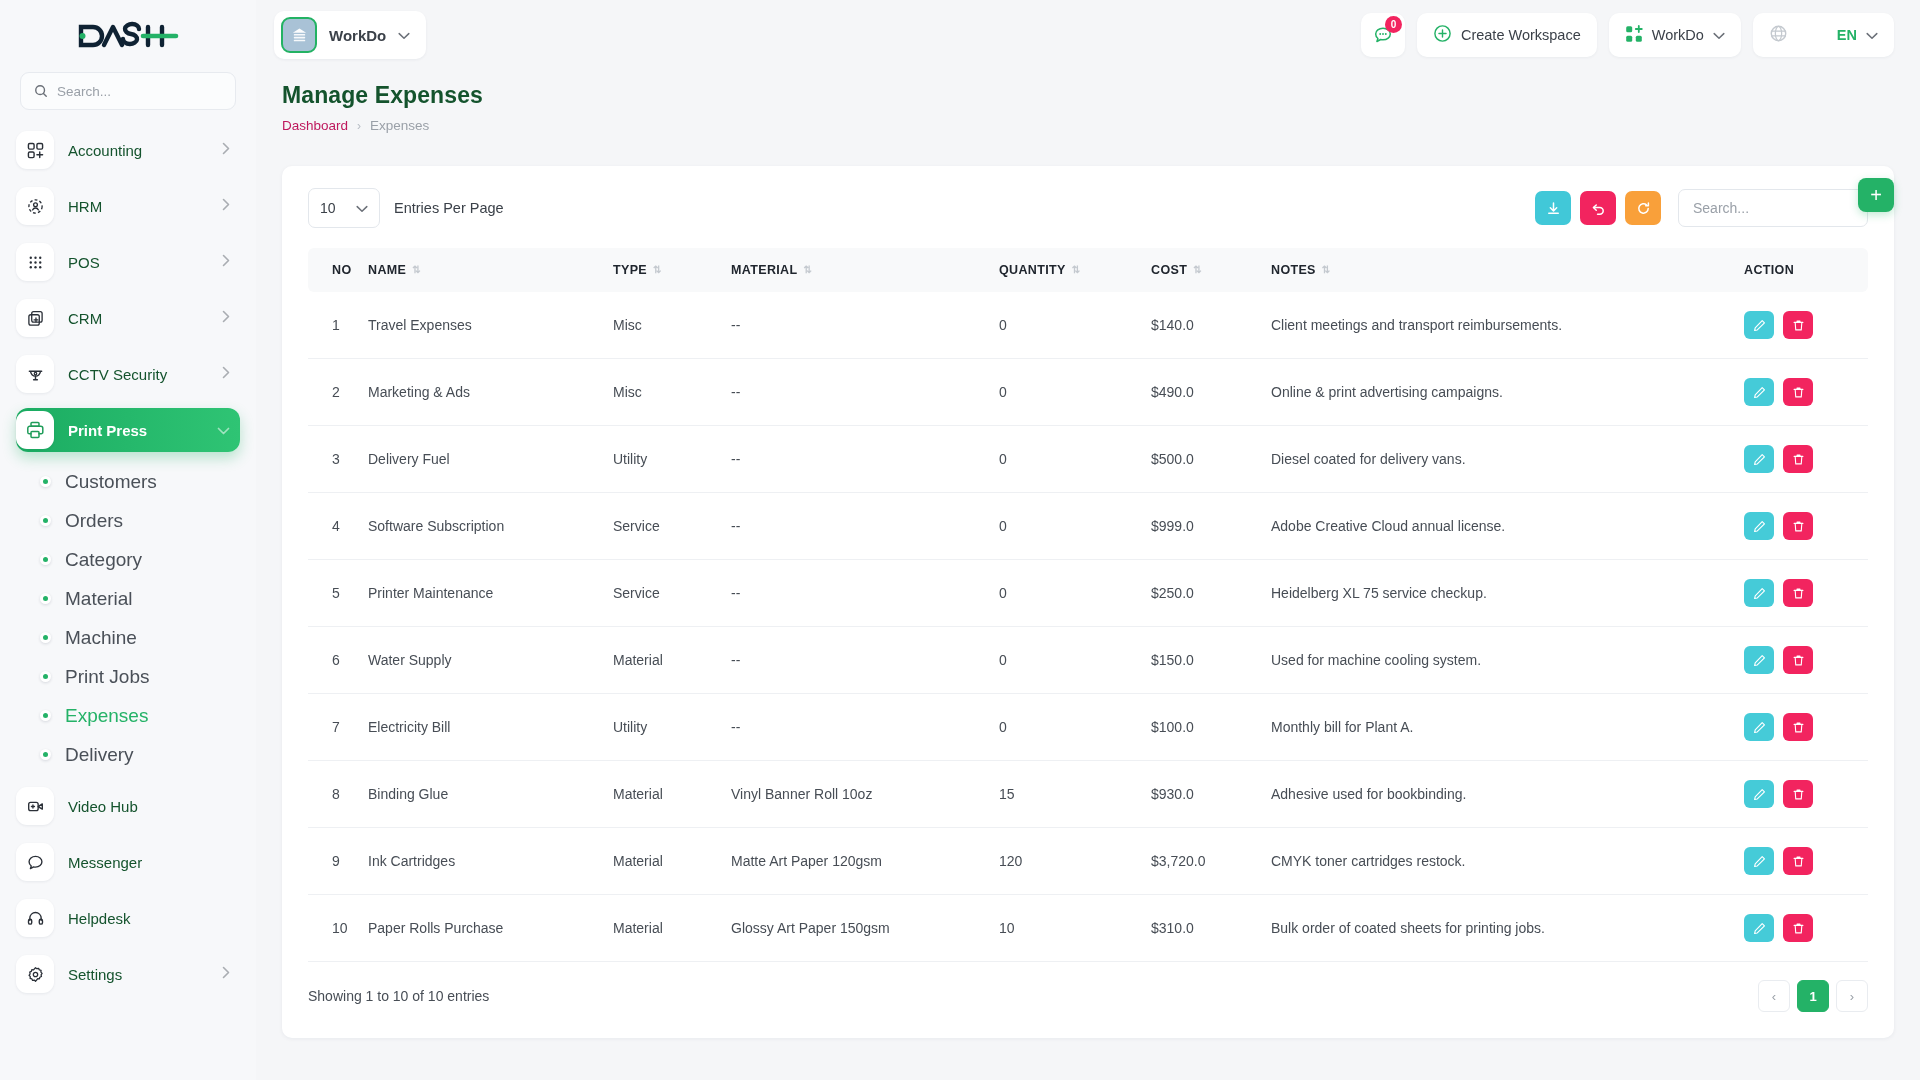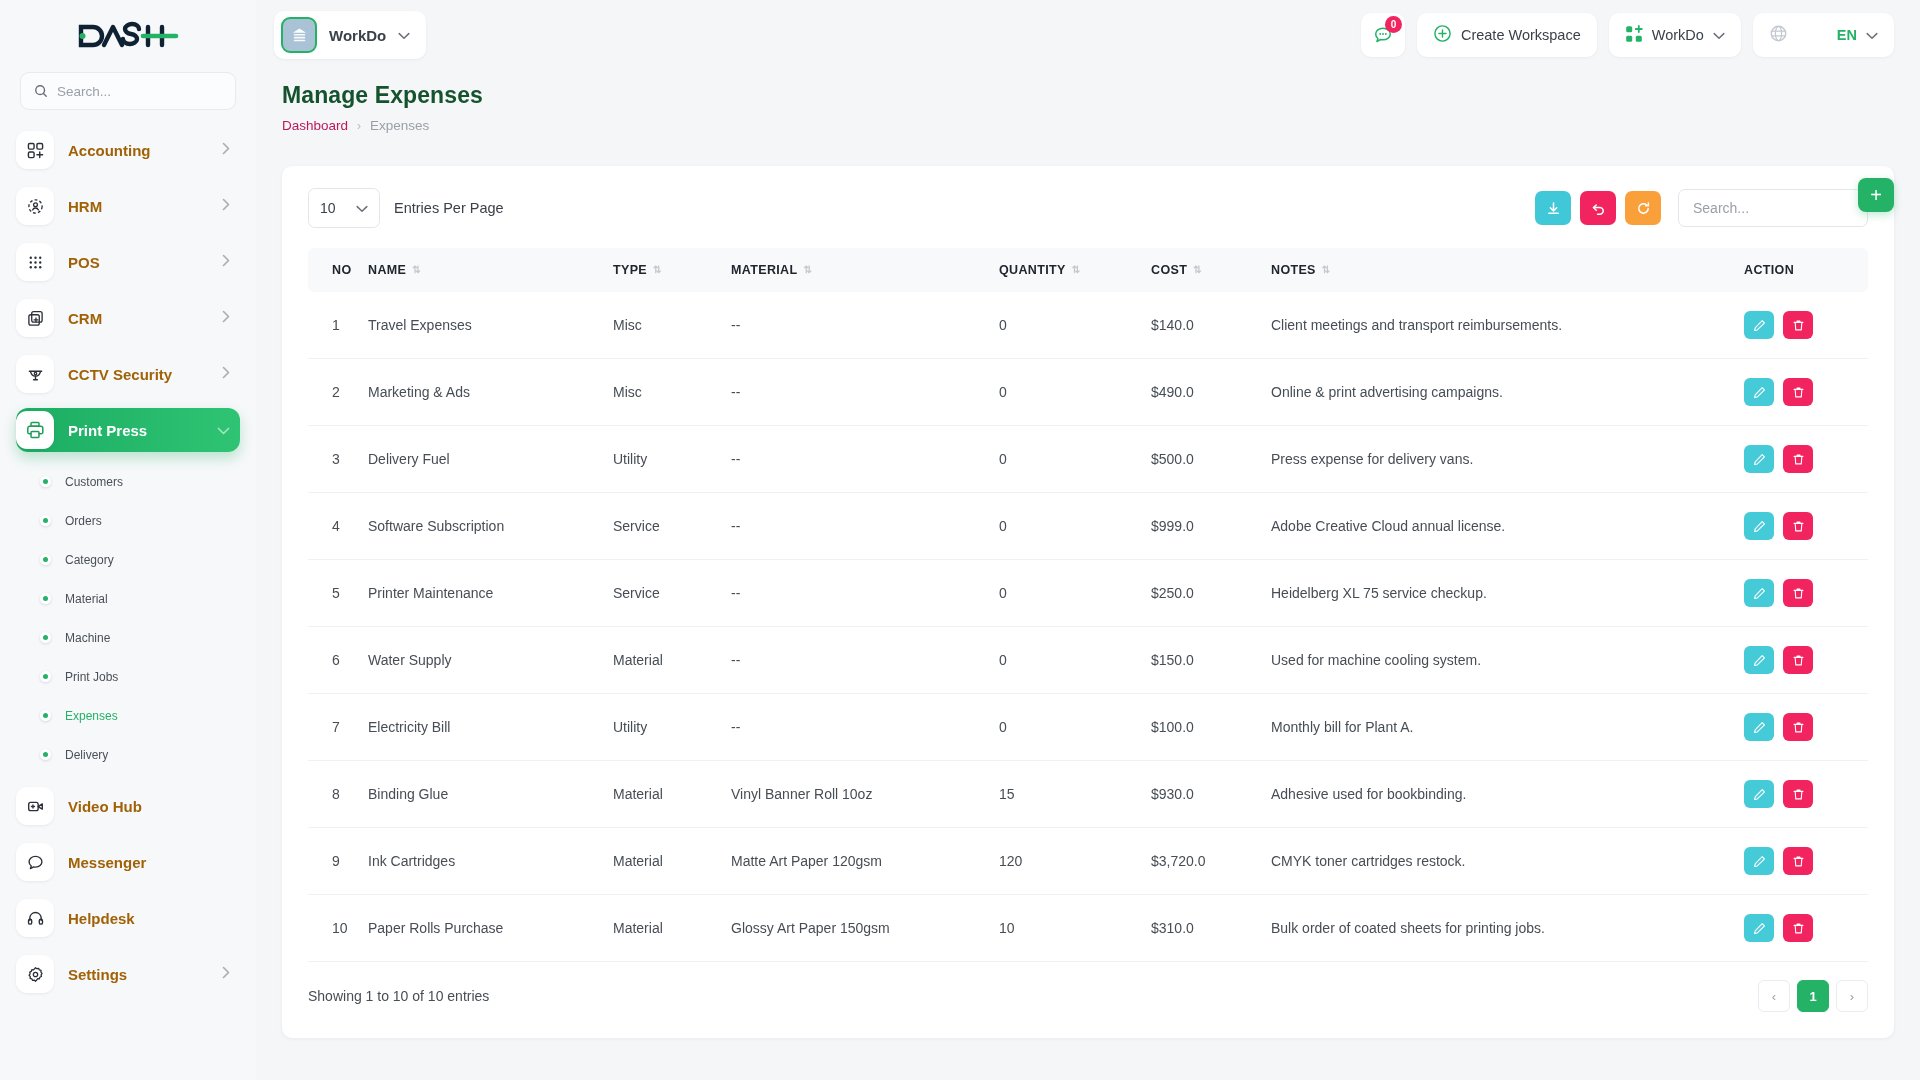--- a/index.html
+++ b/index.html
@@ -45,21 +45,21 @@
     padding: 0 10px 0 0; border-radius: 12px;
     cursor: pointer; position: relative;
   }
   .nav-item .nav-ico {
     width: 38px; height: 38px; flex: 0 0 38px;
     background: #ffffff; border-radius: 11px;
     display: flex; align-items: center; justify-content: center;
     box-shadow: 0 1px 3px rgba(20,30,60,.07);
   }
   .nav-item .nav-label {
-    font-size: 15px; color: #a16207; font-weight: 700; flex: 1;
+    font-size: 15px; color: #14532d; font-weight: 400; flex: 1;
   }
   .nav-item .chev { flex: 0 0 auto; opacity: .55; }
   .nav-item.active {
     background: linear-gradient(90deg,#1bac62 0%, #2fc474 100%);
     box-shadow: 0 6px 14px rgba(36,178,103,.30);
   }
   .nav-item.active .nav-label { color: #ffffff; font-weight: 700; }
   .nav-item.active .chev svg { stroke: #ffffff; }
 
   .subnav { margin: -2px 0 10px 0; }
@@ -69,21 +69,21 @@
   }
   .sub-dot {
     width: 11px; height: 11px; flex: 0 0 11px; border-radius: 50%;
     background: #ffffff;
     box-shadow: 0 1px 3px rgba(20,30,60,.14);
     display: flex; align-items: center; justify-content: center;
   }
   .sub-dot i {
     width: 5px; height: 5px; border-radius: 50%; background: #24b267; display:block;
   }
-  .sub-label { font-size: 12px; color: #4a5058; }
+  .sub-label { font-size: 19px; color: #4a5058; }
   .sub-item.active .sub-label { color: #24b267; }
 
   
   .main {
     flex: 1; height: 1080px; display: flex; flex-direction: column;
     background: #f5f6f8; overflow: hidden;
   }
   .topbar {
     height: 70px; flex: 0 0 70px;
     display: flex; align-items: center; padding: 0 26px 0 18px;
@@ -653,21 +653,21 @@
               </div>
             </td>
           </tr>
           <tr>
             <td class="col-no">3</td>
             <td class="col-name">Delivery Fuel</td>
             <td class="col-type">Utility</td>
             <td class="col-mat">--</td>
             <td class="col-qty">0</td>
             <td class="col-cost">$500.0</td>
-            <td>Press expense for delivery vans.</td>
+            <td>Diesel coated for delivery vans.</td>
             <td class="col-act">
               <div class="act-cell">
                 <button class="act-btn edit">
                   <svg width="13" height="13" viewBox="0 0 16 16">
                     <path d="M11.3 1.9 14.1 4.7 5.3 13.5 2 14.2l.7-3.3z" fill="none" stroke="#fff" stroke-width="1.4" stroke-linejoin="round"></path>
                   </svg>
                 </button>
                 <button class="act-btn del">
                   <svg width="13" height="13" viewBox="0 0 16 16">
                     <path d="M2.6 4.2h10.8M6.2 4.2V2.6h3.6v1.6M3.9 4.2l.7 9.2h6.8l.7-9.2" fill="none" stroke="#fff" stroke-width="1.35" stroke-linecap="round" stroke-linejoin="round"></path>

